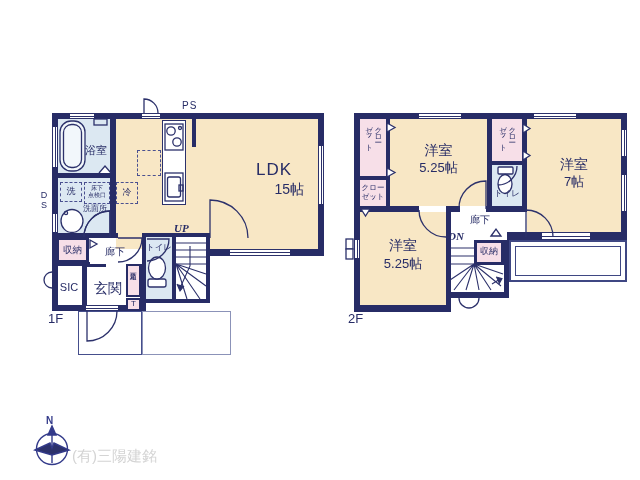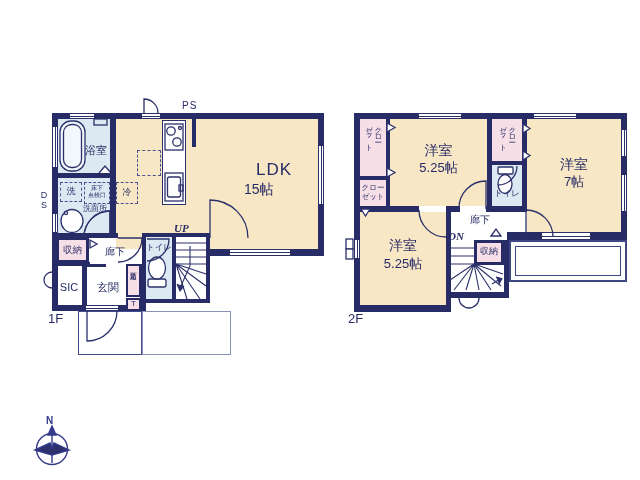--- a/index.html
+++ b/index.html
@@ -218,27 +218,27 @@
   </div>
   <div class="lbl ctr" style="left:62px;top:144px;width:40px;font-size:11px;">浴室</div>
   <div class="lbl ctr" style="left:46px;top:187px;width:22px;font-size:9px;">洗</div>
   <div class="lbl ctr" style="left:70px;top:185px;width:26px;font-size:6px;">
     <span>床下</span><br>
     <span>点検口</span>
   </div>
   <div class="lbl ctr" style="left:62px;top:205px;width:38px;font-size:8px;">洗面所</div>
   <div class="lbl ctr" style="left:102px;top:188px;width:22px;font-size:9px;">冷</div>
   <div class="lbl" style="left:230px;top:161px;width:60px;font-size:17px;letter-spacing:1px;text-align:center;">LDK</div>
-  <div class="lbl" style="left:230px;top:182px;width:60px;font-size:14px;text-align:left;">15帖</div>
+  <div class="lbl" style="left:230px;top:182px;width:60px;font-size:14px;text-align:right;">15帖</div>
   <div class="lbl ctr" style="left:42px;top:245px;width:33px;font-size:9.5px;">収納</div>
   <div class="lbl ctr" style="left:76px;top:246px;width:50px;font-size:10px;">廊下</div>
   <div class="lbl ctr" style="left:128px;top:243px;width:34px;font-size:8.5px;">トイレ</div>
   <div class="lbl it" style="left:160px;top:222px;font-size:11px;">UP</div>
   <div class="lbl ctr" style="left:40px;top:281px;width:30px;font-size:11px;">SIC</div>
-  <div class="lbl ctr" style="left:73px;top:281px;width:42px;font-size:11px;">玄関</div>
+  <div class="lbl ctr" style="left:73px;top:281px;width:42px;font-size:14px;">玄関</div>
   <div class="lbl vtxt" style="left:115px;top:267px;font-size:7px;">下足箱</div>
   <div class="lbl ctr" style="left:112px;top:300px;width:15px;font-size:8px;">T</div>
   <div class="lbl" style="left:34px;top:312px;font-size:13px;">1F</div>
 
   <div class="lbl" style="left:346px;top:121px;width:26px;height:53px;display:flex;flex-direction:row-reverse;justify-content:center;gap:1px;font-size:7.5px;">
     <span class="vtxt">クロー</span>
     <span class="vtxt">ゼット</span>
   </div>
   <div class="lbl ctr" style="left:346px;top:183px;width:26px;font-size:7.5px;line-height:1.25;">
     <span>クロー</span><br>
@@ -254,14 +254,15 @@
   <div class="lbl ctr" style="left:513px;top:175px;width:94px;font-size:13px;text-align:center;">7帖</div>
   <div class="lbl ctr" style="left:346px;top:238px;width:86px;font-size:14px;">洋室</div>
   <div class="lbl ctr" style="left:346px;top:257px;width:86px;font-size:13px;">5.25帖</div>
   <div class="lbl ctr" style="left:478px;top:189px;width:30px;font-size:8.5px;">トイレ</div>
   <div class="lbl ctr" style="left:440px;top:214px;width:52px;font-size:10px;">廊下</div>
   <div class="lbl it" style="left:434px;top:230px;font-size:11px;">DN</div>
   <div class="lbl ctr" style="left:460px;top:247px;width:30px;font-size:9px;">収納</div>
   <div class="lbl" style="left:334px;top:312px;font-size:13px;">2F</div>
 
   <div class="lbl" style="left:32px;top:415px;font-size:10px;font-weight:bold;color:#333a8a;">N</div>
+  <div class="lbl" style="left:58px;top:448px;font-size:15px;color:var(--gray);">(有)三陽建銘</div>
 
 </div>
 
 </body></html>

